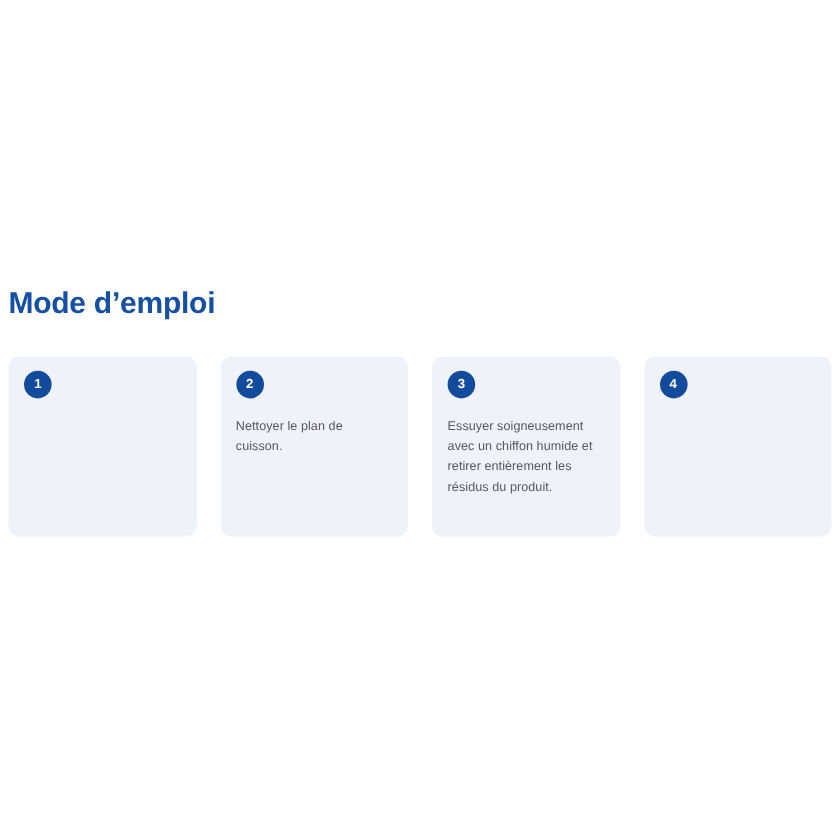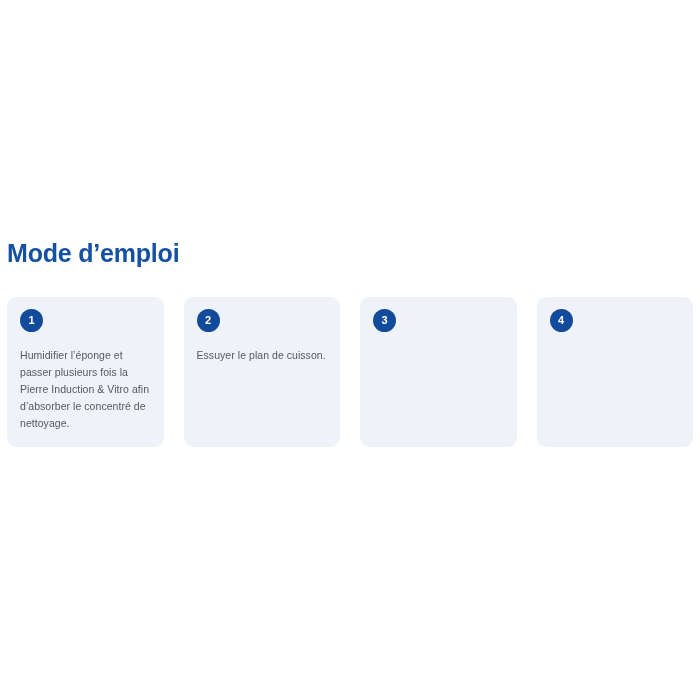--- a/index.html
+++ b/index.html
@@ -88,30 +88,30 @@
 <div class="page">
 
   <section class="instructions-section">
 
     <h2 class="section-title">Mode d’emploi</h2>
 
     <div class="steps-row">
 
       <div class="step-card">
         <span class="step-badge">1</span>
-        <p class="step-text">Humidifier l’éponge et passer plusieurs fois la Pierre Induction &amp; Vitro afin d’absorber le concentré de nettoyage.</p>
       </div>
 
       <div class="step-card">
         <span class="step-badge">2</span>
-        <p class="step-text">Essuyer le plan de cuisson.</p>
+        <p class="step-text">Nettoyer le plan de cuisson.</p>
       </div>
 
       <div class="step-card">
         <span class="step-badge">3</span>
+        <p class="step-text">Essuyer soigneusement avec un chiffon humide et retirer entièrement les résidus du produit.</p>
       </div>
 
       <div class="step-card">
         <span class="step-badge">4</span>
       </div>
 
     </div>
   </section>
 
 </div>

